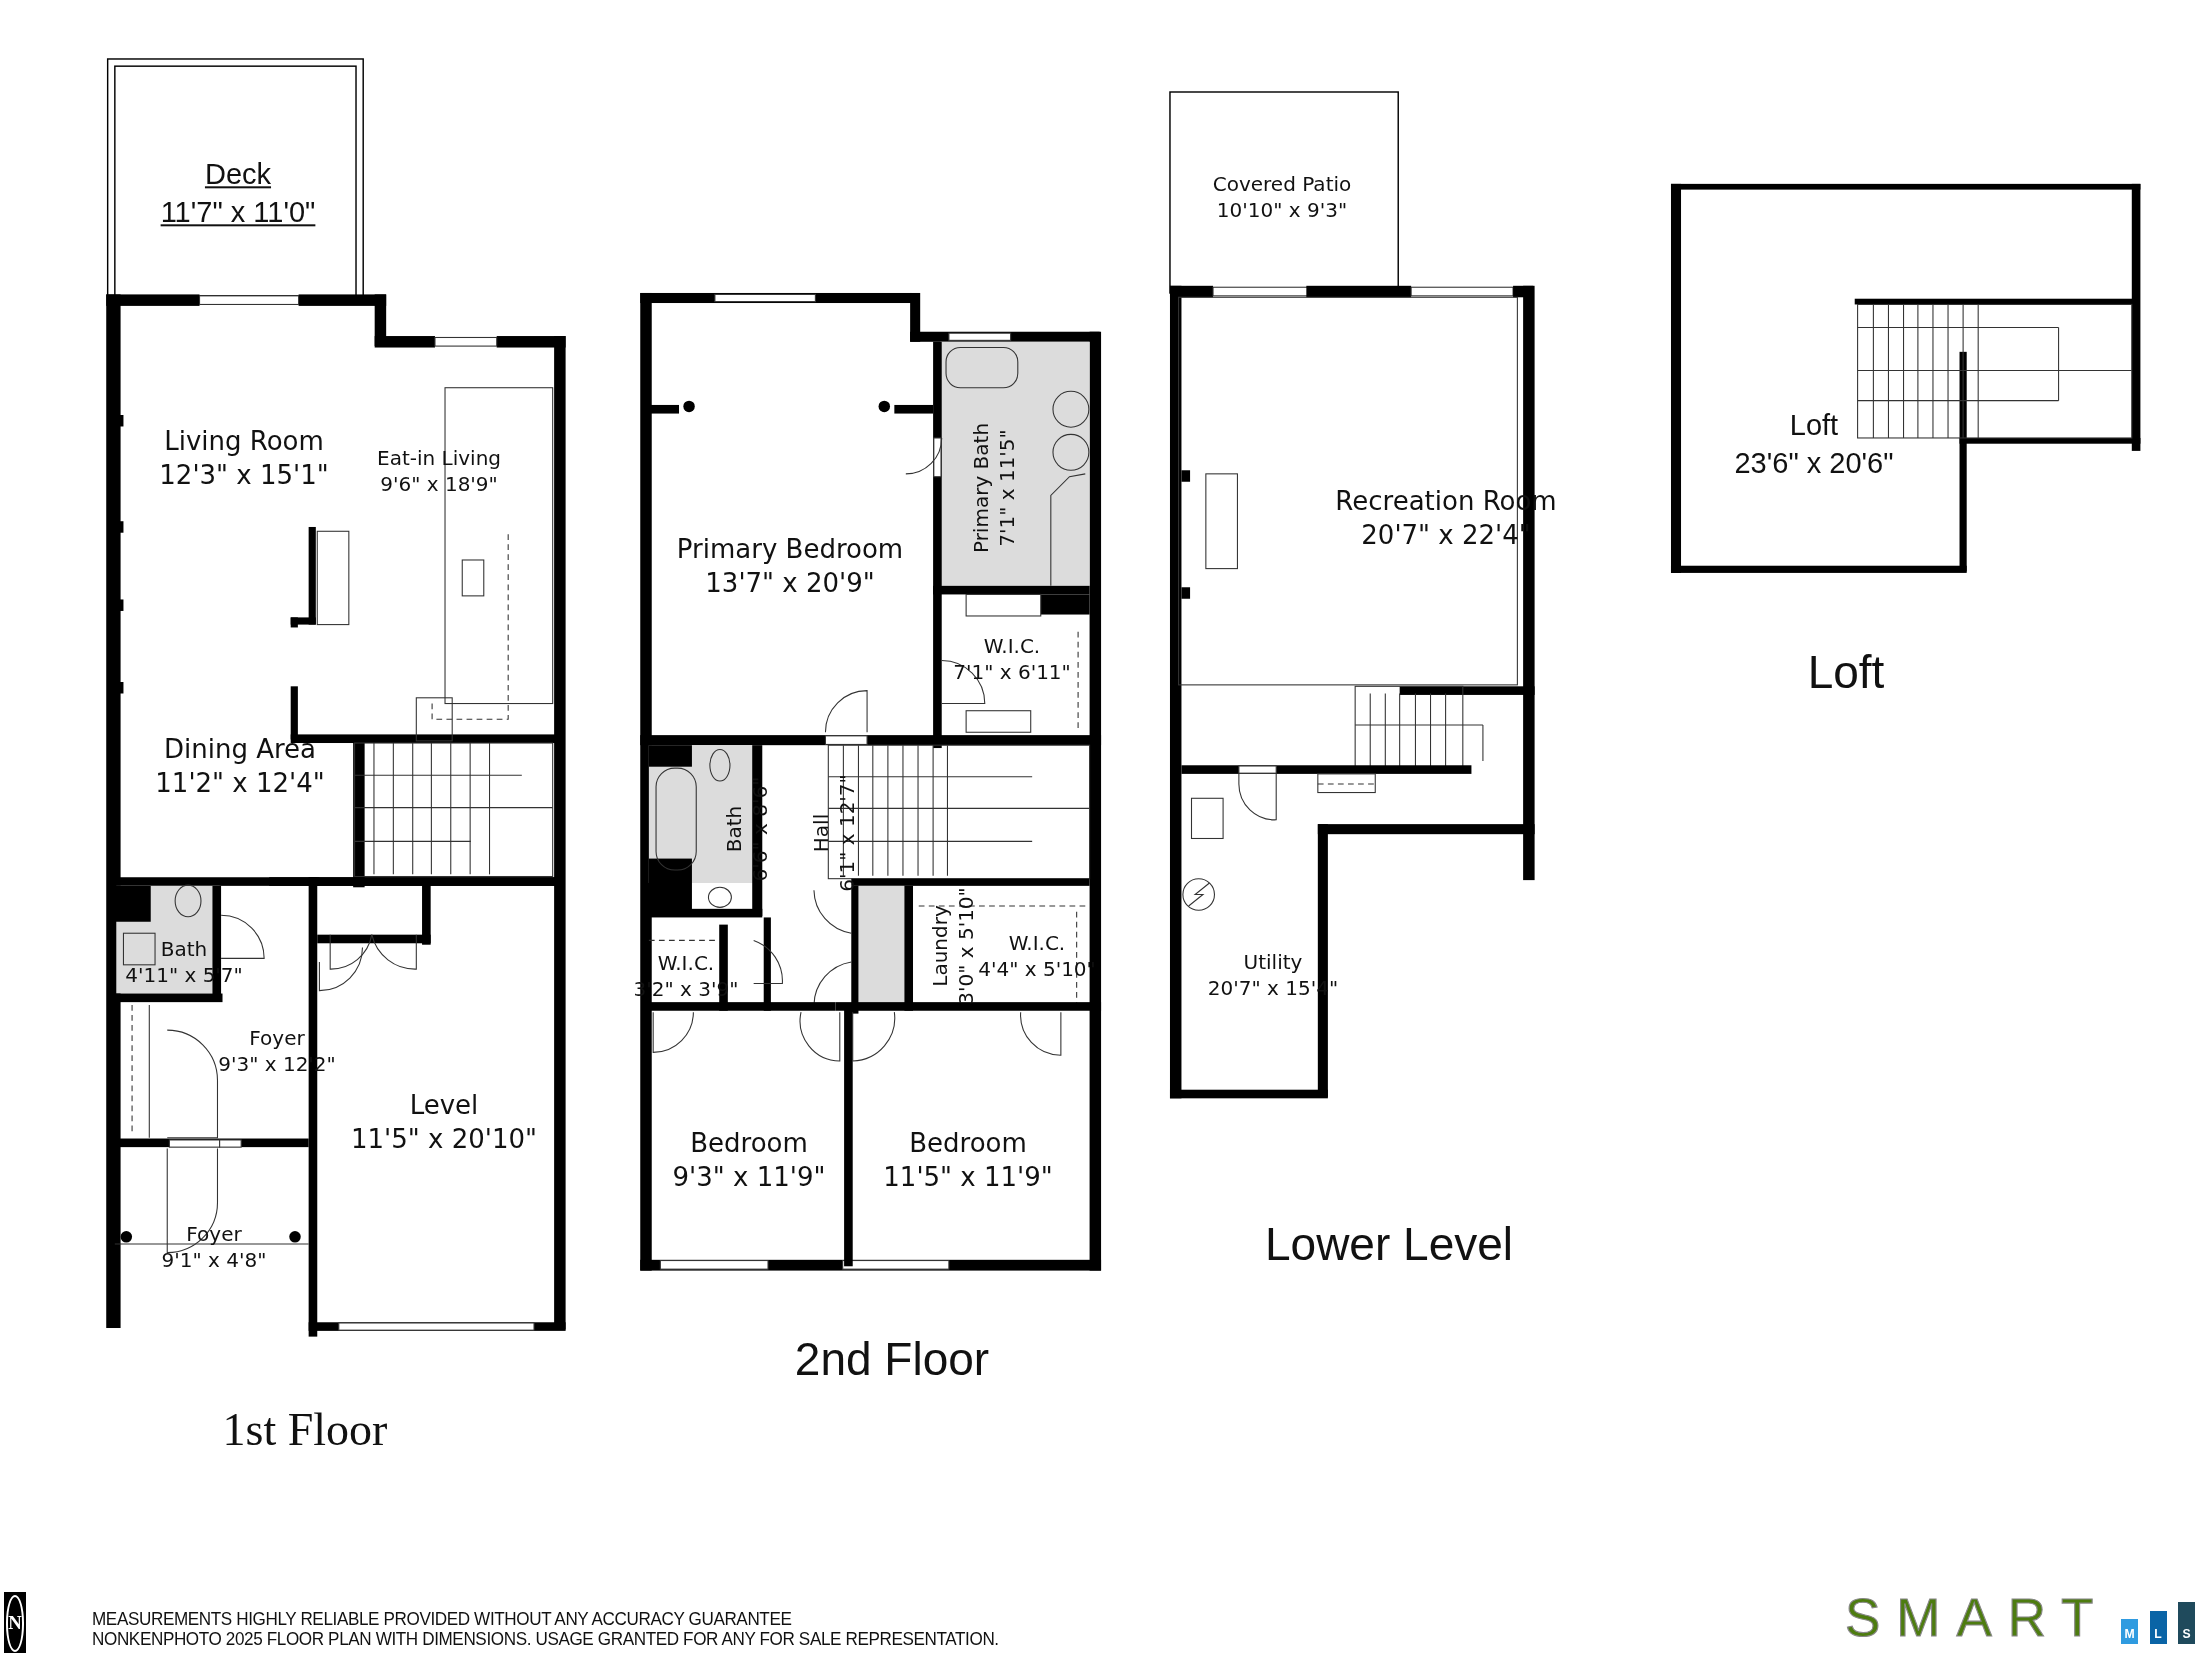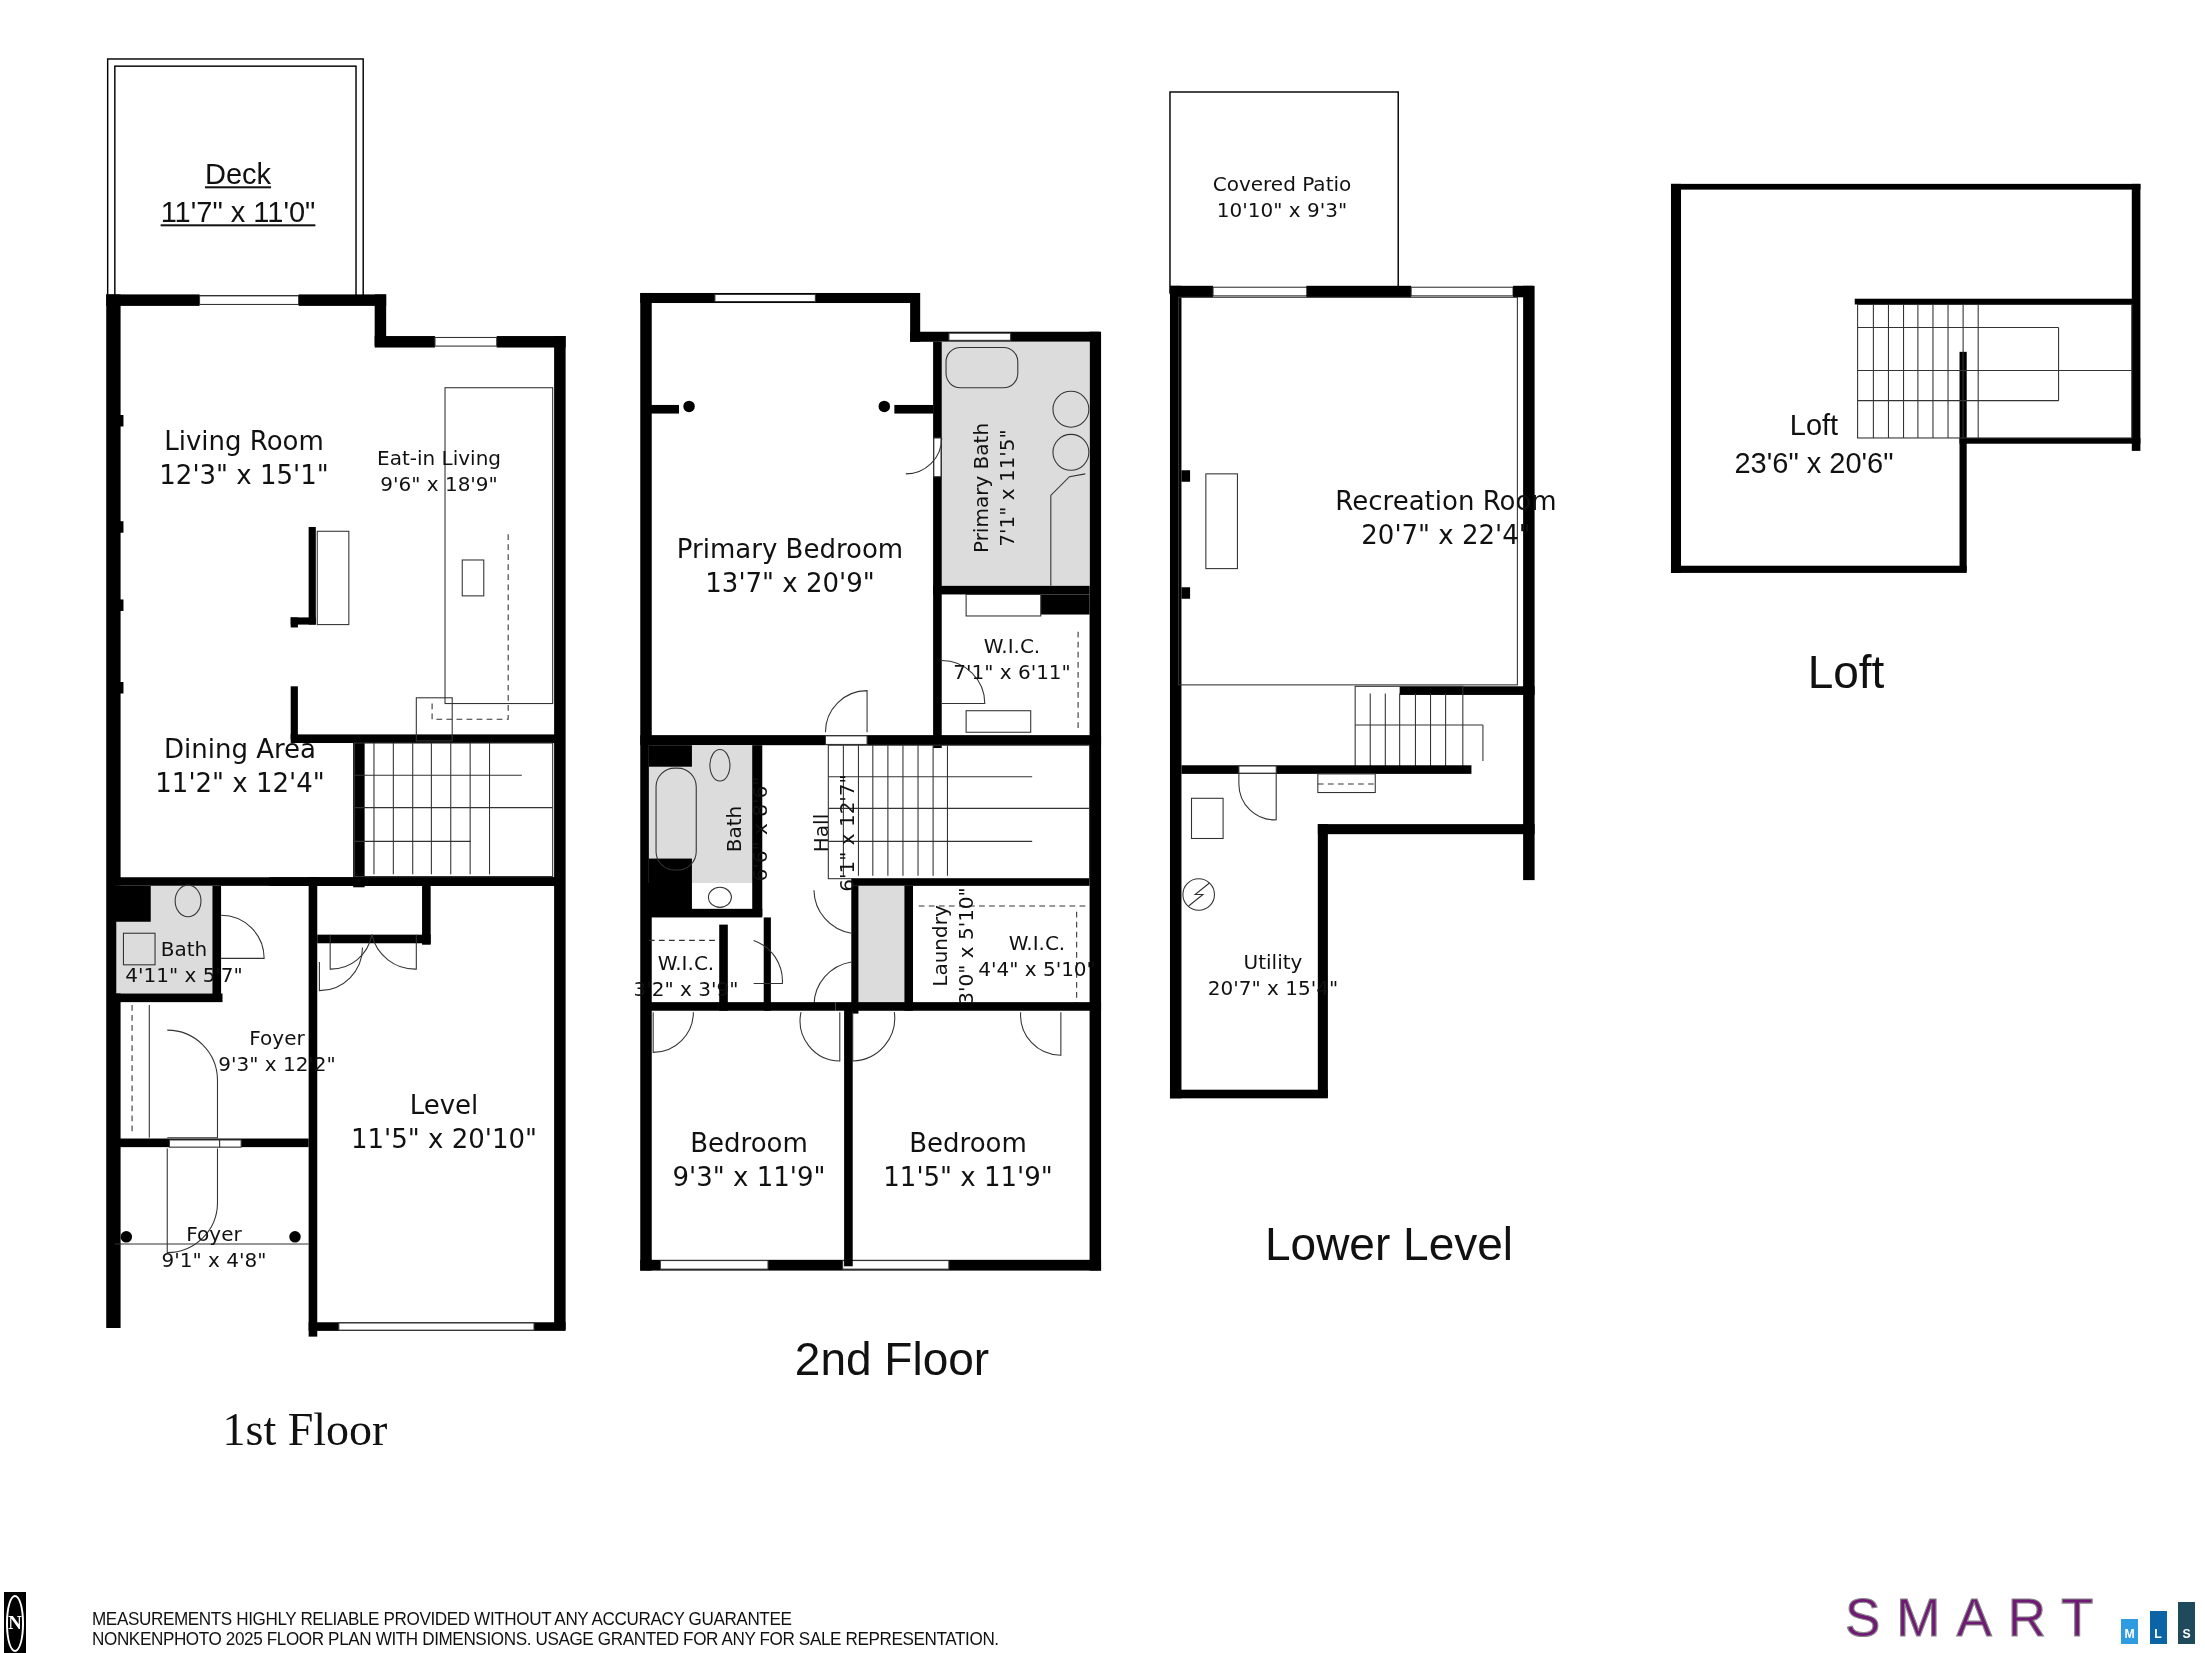--- a/index.html
+++ b/index.html
@@ -15,21 +15,21 @@
   .room .name, .room .dim { display:block; font-size:26px; font-family:"DejaVu Sans", sans-serif; }
   .room.sm .name, .room.sm .dim { font-size:20px; }
   .room.arial .name, .room.arial .dim { font-family:"Liberation Sans", sans-serif; font-size:29px; }
   .room.vert { transform:translate(-50%,-50%) rotate(-90deg); }
   .floor-title { position:absolute; font-family:"Liberation Sans", sans-serif; font-size:46px; transform:translateX(-50%); white-space:nowrap; }
   .footer { position:absolute; left:0; top:1572px; height:79px; width:2205px; }
   .logo-n { position:absolute; left:4.3px; top:20px; width:21.5px; height:67px; background:#000; }
   .logo-n .ring { position:absolute; left:1.4px; top:2.9px; width:18.7px; height:57px; border:2.2px solid #fff; border-radius:50%; box-sizing:border-box; display:flex; align-items:center; justify-content:center; color:#fff; font-family:"Liberation Serif", serif; font-size:18.7px; font-weight:bold; }
   .disclaimer { position:absolute; left:92px; font-family:"Liberation Sans", sans-serif; font-size:18px; color:#111; letter-spacing:-0.4px; white-space:nowrap; transform:scaleX(0.95); transform-origin:left; }
   .smart { position:absolute; right:10px; top:21.5px; height:50px; display:flex; align-items:flex-end; }
-  .smart-word { font-family:"Liberation Sans", sans-serif; font-size:53px; color:#701a75; -webkit-text-stroke:1.1px #888; letter-spacing:16px; line-height:1; }
+  .smart-word { font-family:"Liberation Sans", sans-serif; font-size:53px; color:#4d7c0f; -webkit-text-stroke:1.1px #888; letter-spacing:16px; line-height:1; }
   .mls-bar { width:17px; margin-left:11.5px; color:#fff; font-family:"Liberation Sans", sans-serif; font-weight:bold; font-size:12.2px; display:flex; align-items:flex-end; justify-content:center; padding-bottom:2.2px; box-sizing:border-box; }
 </style>
 </head>
 <body>
 
 <svg class="plan" viewBox="0 0 3072 2304">
 
   <g>
 
     <rect x="150" y="82" width="356" height="330" class="thin" stroke-width="6"></rect>

